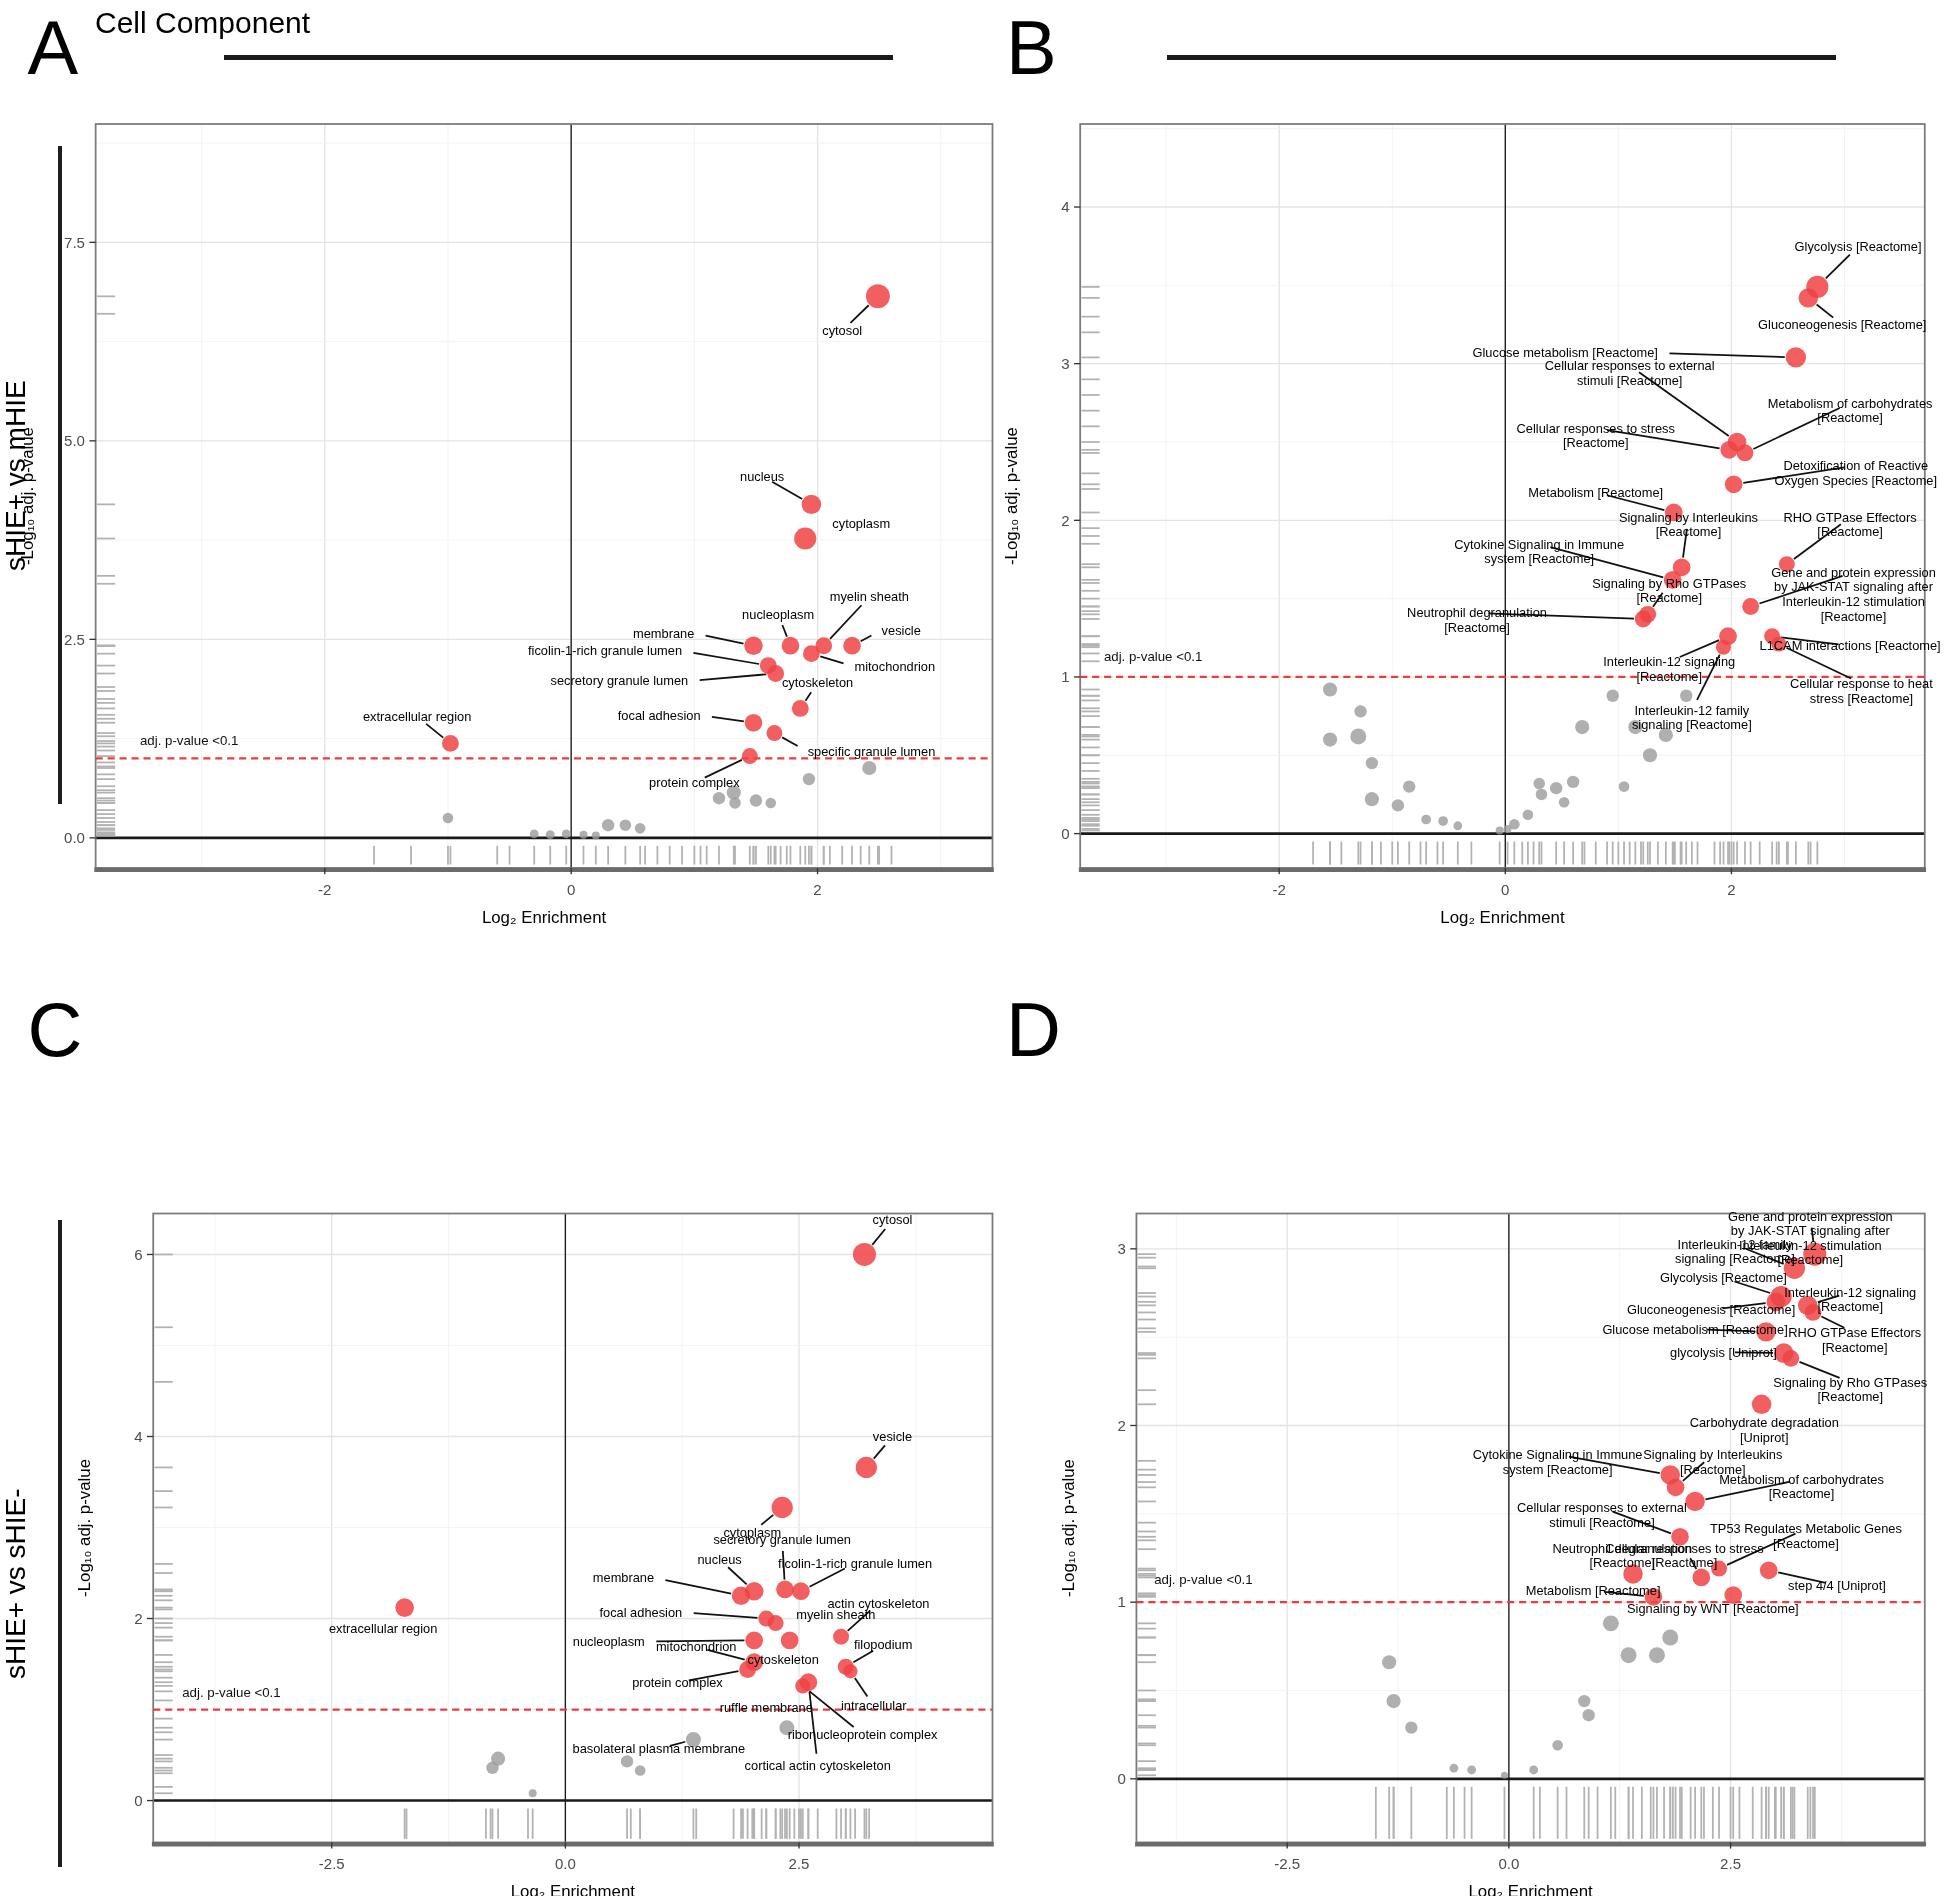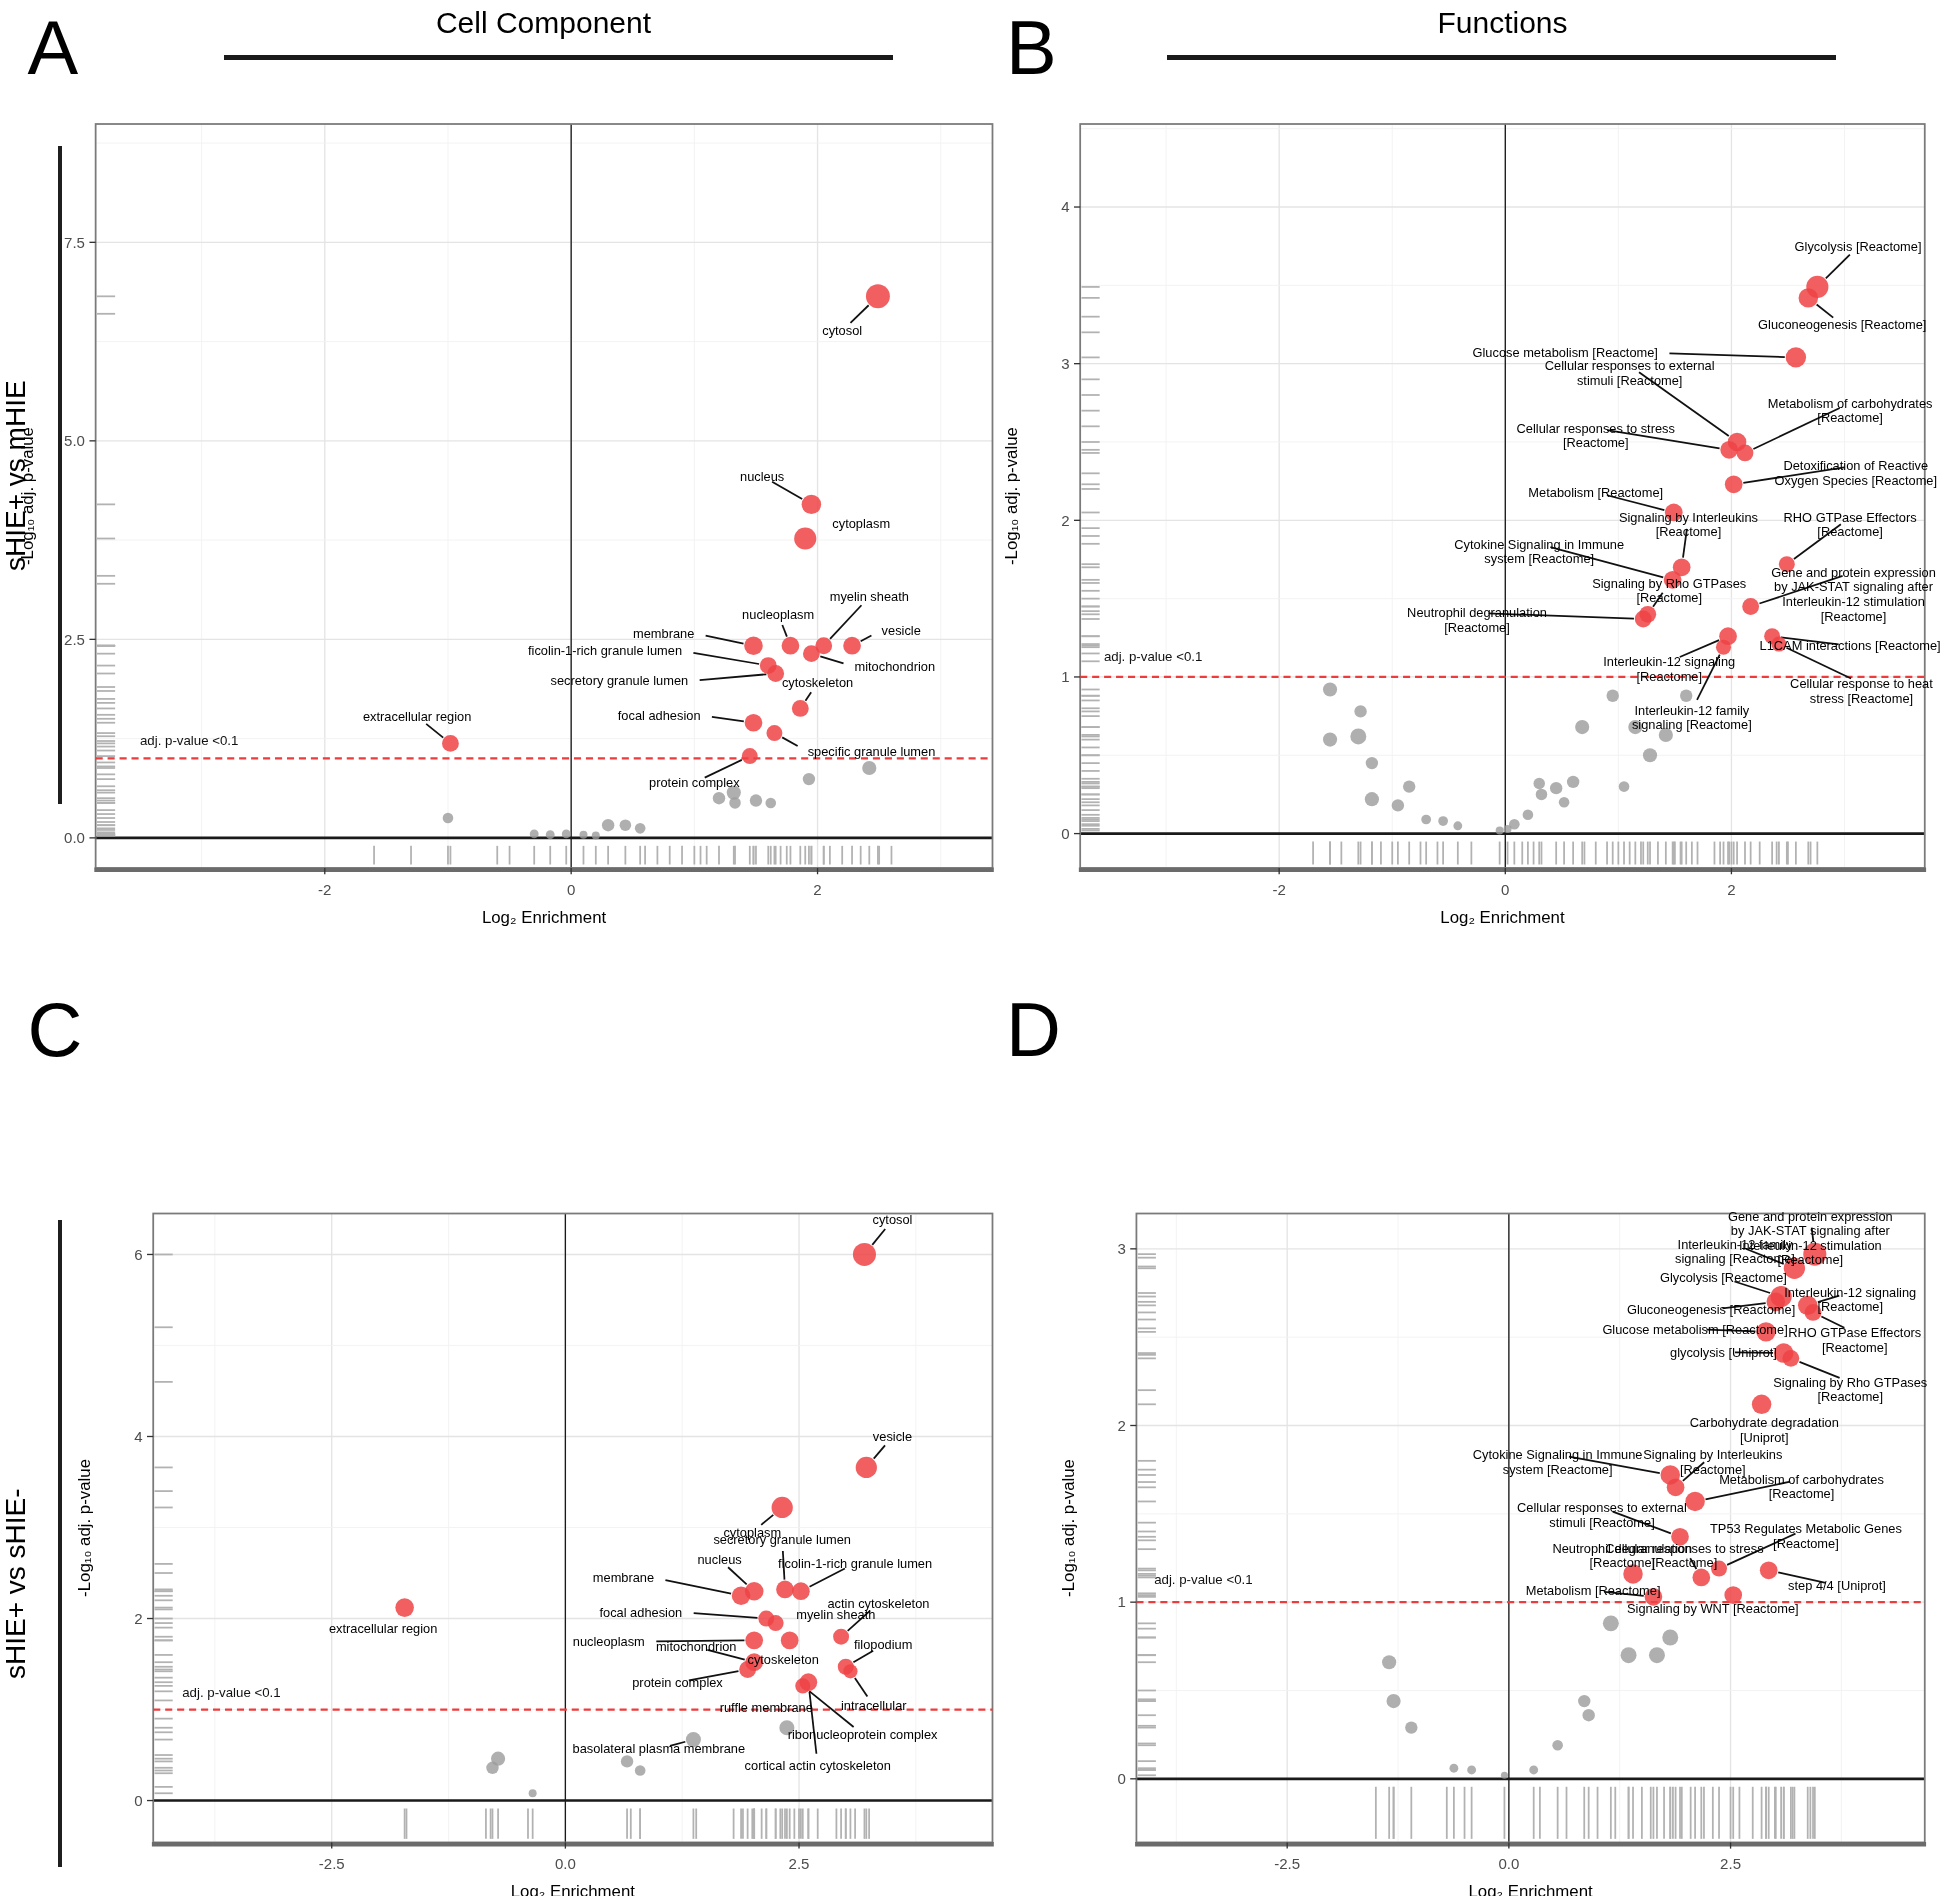--- a/index.html
+++ b/index.html
@@ -1,18 +1,18 @@
 <!DOCTYPE html>
 <html style="font-size:7px"><head>
 <meta charset="utf-8">
 <style>
   html,body{margin:0;padding:0;background:#ffffff;}
   body{font-family:"Liberation Sans","DejaVu Sans",sans-serif;}
   .canvas{position:relative;width:1946px;height:1896px;background:#fff;overflow:hidden;}
-  .col-header{position:absolute;top:6.2px;height:44px;text-align:center;font-size:30px;color:#000;}
+  .col-header{position:absolute;top:6.2px;height:44px;font-size:30px;color:#000;}
   .col-underline{position:absolute;top:55px;height:4.9px;background:#1a1a1a;}
   .panel-letter{position:absolute;font-size:76px;line-height:1;color:#000;}
   .row-label{position:absolute;writing-mode:vertical-rl;transform:rotate(180deg);text-align:center;font-size:28px;color:#000;}
   .row-line{position:absolute;width:4px;background:#1f1f1f;}
   svg{position:absolute;left:0;top:0;}
 </style>
 </head>
 <body>
 <div class="canvas">
 
@@ -940,21 +940,20 @@
         <text x="2541" y="3230.6516853932585" font-size="34" fill="#4d4d4d" text-anchor="end">2</text>
         <line x1="2551" x2="2565" y1="2819.7752808988766" y2="2819.7752808988766" stroke="#333" stroke-width="3"></line>
         <text x="2541" y="2831.7752808988766" font-size="34" fill="#4d4d4d" text-anchor="end">3</text>
         <text x="3455" y="4284" font-size="38" fill="#000" text-anchor="middle">Log₂ Enrichment</text>
         <text x="2423" y="3450" font-size="38" fill="#000" text-anchor="middle" transform="rotate(-90 2423 3450)">-Log₁₀ adj. p-value</text>
       </g>
     </svg>
 
 <div class="col-header" style="left:95px;width:897px;">Cell Component</div>
 <div class="col-underline" style="left:224px;width:669px;"></div>
-<div class="col-header" style="left:1080px;width:845px;">Functions</div>
 <div class="col-underline" style="left:1167px;width:669px;"></div>
 
 <div class="panel-letter" style="left:27.5px;top:9.7px;">A</div>
 <div class="panel-letter" style="left:1006px;top:9.7px;">B</div>
 <div class="panel-letter" style="left:27.5px;top:992px;">C</div>
 <div class="panel-letter" style="left:1006px;top:992px;">D</div>
 
 <div class="row-label" style="left:0px;top:221px;height:509px;width:40px;">sHIE+ vs mHIE</div>
 <div class="row-line" style="left:58px;top:146px;height:658px;"></div>
 <div class="row-label" style="left:0px;top:1307px;height:554px;width:40px;">sHIE+ vs sHIE-</div>

